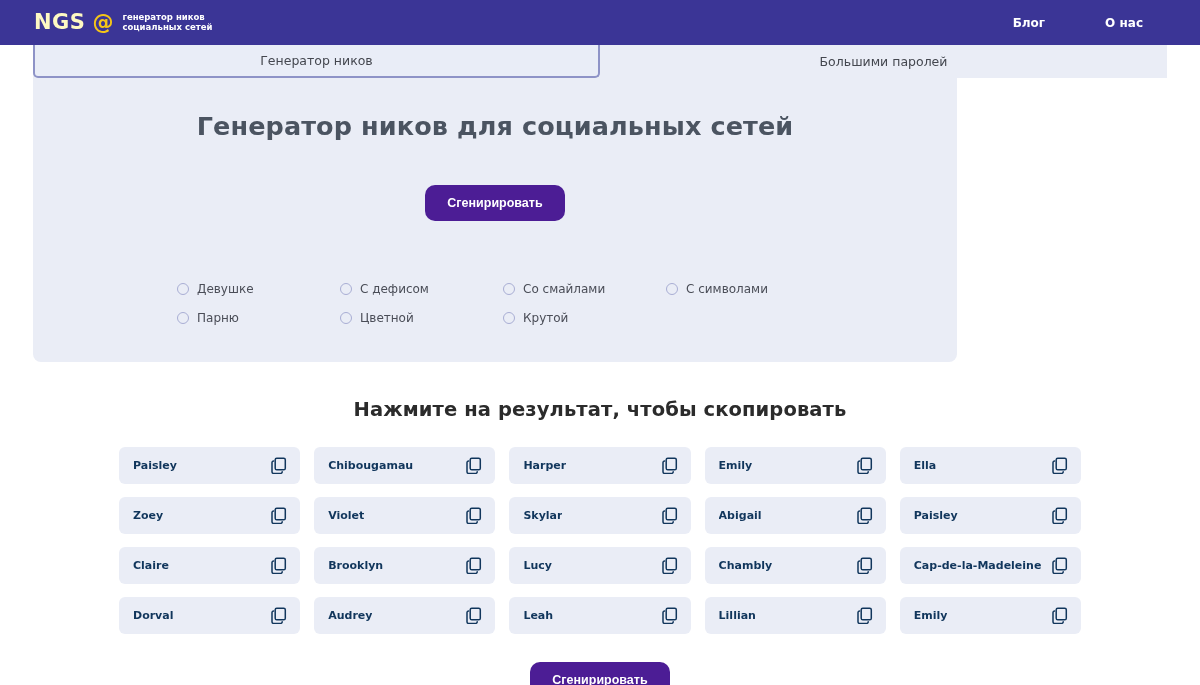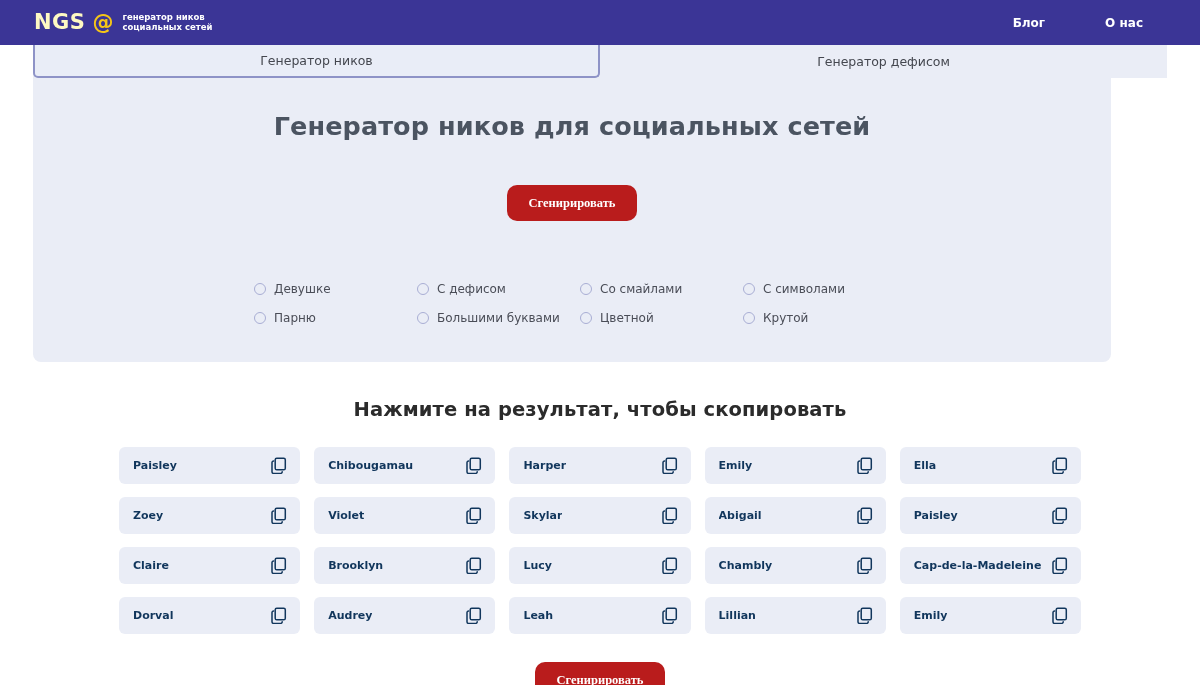--- a/index.html
+++ b/index.html
@@ -80,45 +80,45 @@
   }
   .tab.active {
     background: #e9edf7;
     border: 2px solid #8e93c7;
     border-top: none;
     border-radius: 0 0 5px 5px;
   }
 
   
   .panel {
-    width: 1078px;
+    width: 924px;
     margin-left: 33px;
     background: #eaedf6;
     border-radius: 0 0 8px 8px;
     padding: 33px 0 30px 0;
   }
   .panel-title {
     text-align: center;
     font-size: 25.5px;
     font-weight: 700;
     color: #4b5461;
     letter-spacing: 0.1px;
   }
   .gen-btn-row { display: flex; justify-content: center; margin-top: 44px; }
   .gen-btn {
-    background: #b91c1c;
+    background: #4c1d95;
     color: #ffffff;
     border: none;
     border-radius: 10px;
     padding: 0 22px;
     height: 36px;
     font-size: 12.5px;
     font-weight: 700;
     cursor: pointer;
-    font-family: Liberation Serif, serif;
+    font-family: Liberation Sans, sans-serif;
     white-space: nowrap;
   }
 
   .options {
     margin-top: 53px;
     display: grid;
     grid-template-columns: repeat(4, 147px);
     grid-auto-rows: 29px;
     justify-content: center;
     column-gap: 16px;
@@ -189,21 +189,21 @@
     </span>
   </div>
   <nav class="nav">
     <a href="#">Блог</a>
     <a href="#">О нас</a>
   </nav>
 </header>
 
 <div class="tabs-wrap">
   <button class="tab active">Генератор ников</button>
-  <button class="tab">Генератор дефисом</button>
+  <button class="tab">Большими паролей</button>
 </div>
 
 <section class="panel">
   <h1 class="panel-title">Генератор ников для социальных сетей</h1>
 
   <div class="gen-btn-row">
     <button class="gen-btn">Сгенирировать</button>
   </div>
 
   <div class="options">
@@ -222,24 +222,20 @@
     <label class="opt">
       <span class="opt-radio"></span>
       <span class="opt-label">С символами</span>
     </label>
     <label class="opt">
       <span class="opt-radio"></span>
       <span class="opt-label">Парню</span>
     </label>
     <label class="opt">
       <span class="opt-radio"></span>
-      <span class="opt-label">Большими буквами</span>
-    </label>
-    <label class="opt">
-      <span class="opt-radio"></span>
       <span class="opt-label">Цветной</span>
     </label>
     <label class="opt">
       <span class="opt-radio"></span>
       <span class="opt-label">Крутой</span>
     </label>
   </div>
 </section>
 
 <h2 class="results-title">Нажмите на результат, чтобы скопировать</h2>

